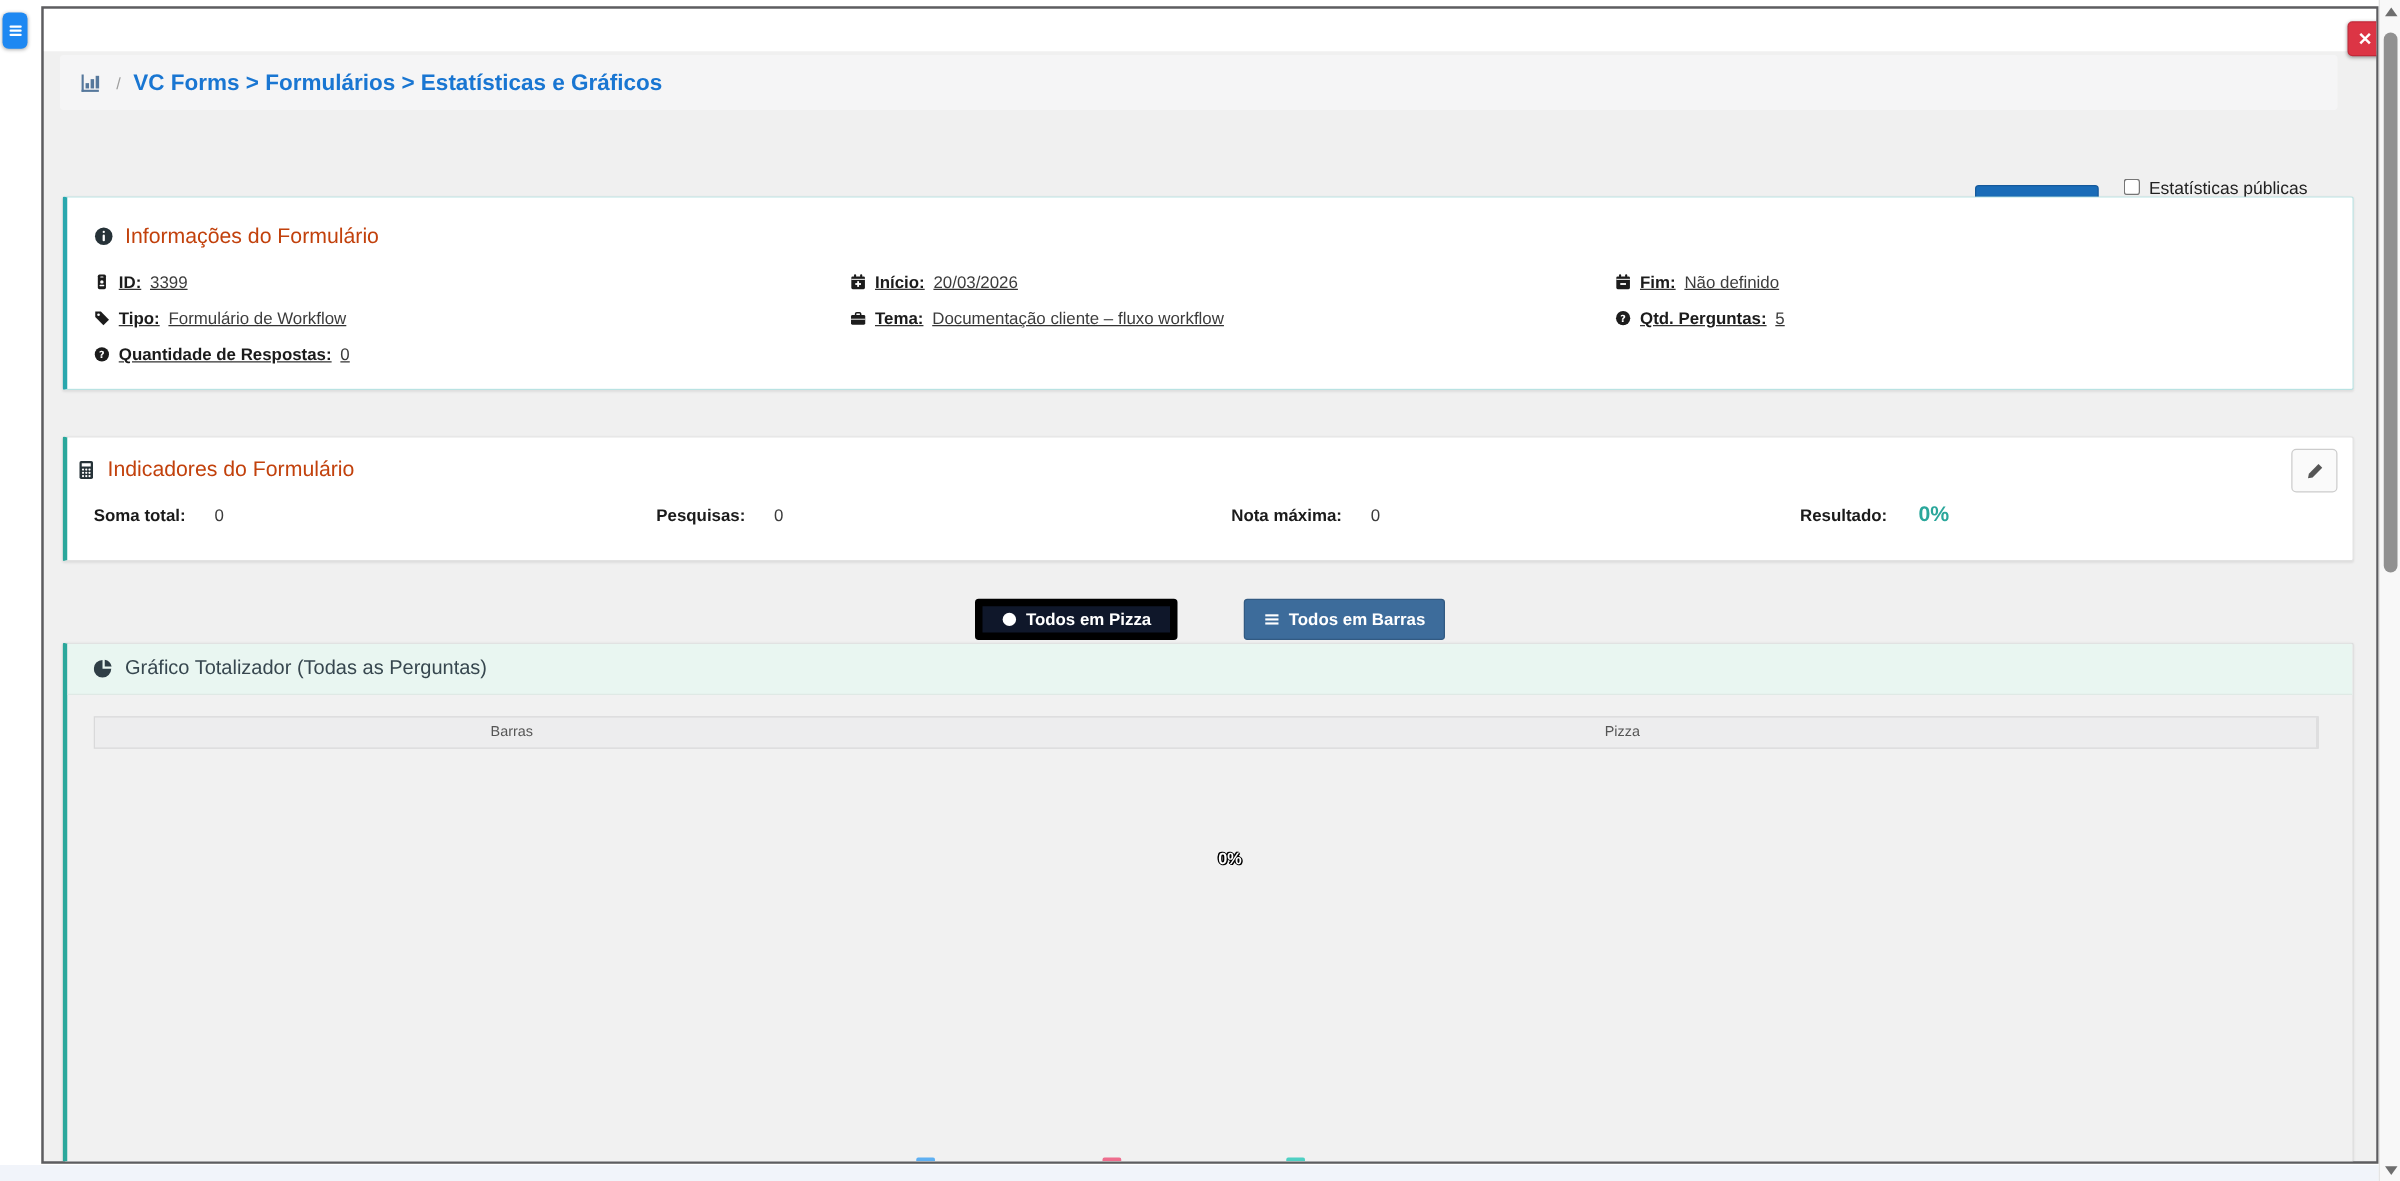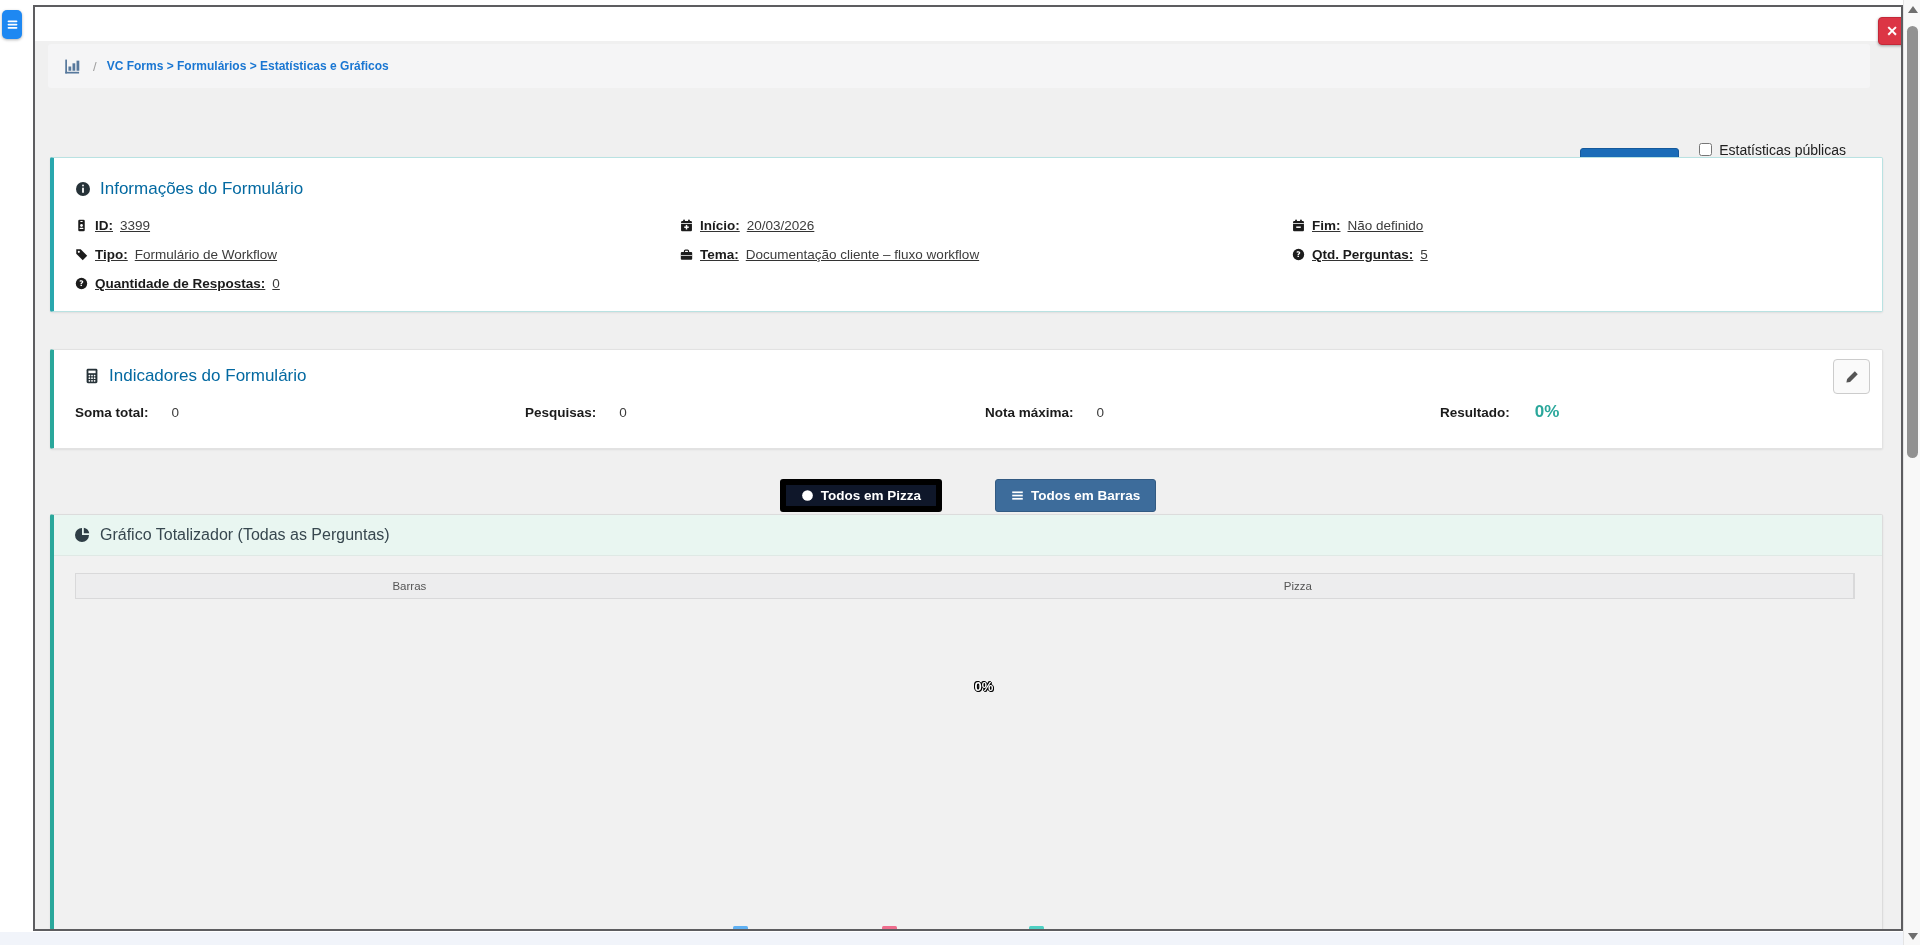--- a/index.html
+++ b/index.html
@@ -23,44 +23,44 @@
   .close-btn { position:absolute; top:10px; left:1843px; width:28px; height:28px;
     background:#dc3545; color:#fff; border:1px solid #c32838; border-radius:4px;
     font-size:14px; font-weight:bold; line-height:25px; text-align:center; cursor:pointer;
     box-shadow:0 1px 3px rgba(0,0,0,.35); z-index:30; }
 
   
   .crumb-band { position:absolute; left:13px; top:37px; width:1822px; height:44px;
     background:#f5f5f6; border-radius:3px; display:flex; align-items:center; padding:0 16px; }
   .crumb-band .bc-icon { color:#56789c; width:17px; height:17px; }
   .crumb-sep { color:#9e9e9e; font-size:13px; margin:0 10px 0 12px; }
-  .crumb-path { color:#1976d2; font-weight:bold; font-size:12px; }
+  .crumb-path { color:#1976d2; font-weight:bold; font-size:18px; }
 
   
   .actions { position:absolute; top:113px; right:55px; display:flex; align-items:center; gap:20px; }
   .btn-print { display:flex; align-items:center; gap:7px; background:#1a6cb8; color:#fff;
     border:1px solid #15599b; border-radius:3px; height:31px; padding:0 14px;
     font-size:13.5px; cursor:pointer; font-family:inherit;margin-top:28px; }
   .btn-print svg { width:13px; height:13px; }
   .chk-wrap { display:flex; align-items:center; gap:7px; font-size:14px; color:#212121; }
   .chk-wrap input { width:13px; height:13px; accent-color:#fff; cursor:pointer; }
 
   
   .card { position:absolute; left:15px; width:1833px; background:#fff;
     border:1px solid #e2e2e2; border-left:4px solid #2aa79b; border-radius:2px;
     box-shadow:0 1px 2px rgba(0,0,0,.08); }
   .card.info { top:150px; height:155px; border-color:#b9e2e2; border-left-color:#29a7ad; }
   .card.indicators { top:342px; height:100px; }
   .card.chart { top:507px; height:416px; background:#f1f1f1; border-color:#dcdcdc;
     border-left-color:#2aa79b; overflow:hidden; }
 
-  .card-title { display:flex; align-items:center; gap:9px; font-size:17px; color:#0369a1; }
+  .card-title { display:flex; align-items:center; gap:9px; font-size:17px; color:#c2410c; }
   .card-title svg { width:16px; height:16px; color:#263238; }
   .card.info .card-title { padding:21px 0 0 21px; }
-  .card.indicators .card-title { padding:16px 0 0 30px; }
+  .card.indicators .card-title { padding:16px 0 0 7px; }
 
   
   .info-grid { display:grid; grid-template-columns:605px 612px 1fr; padding:12px 0 0 21px;text-decoration:underline; }
   .f { display:flex; align-items:center; gap:7px; height:29px; font-size:13.5px; color:#3c3c3c; }
   .f svg { width:13px; height:13px; color:#1c1c1c; flex:none; }
   .f b { color:#1b1b1b; }
 
   
   .ind-grid { display:grid; grid-template-columns:450px 460px 455px 1fr; padding:14px 0 0 21px; }
   .ind-grid .f { height:24px;gap:23px; }

